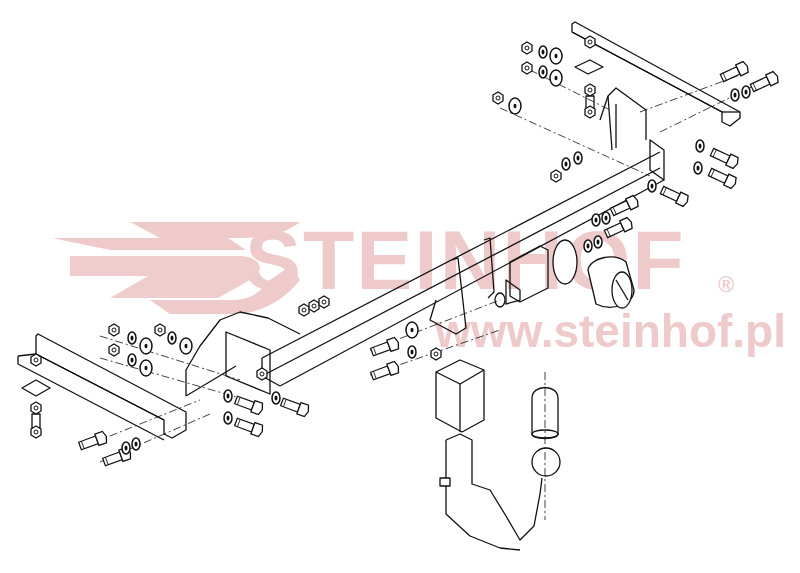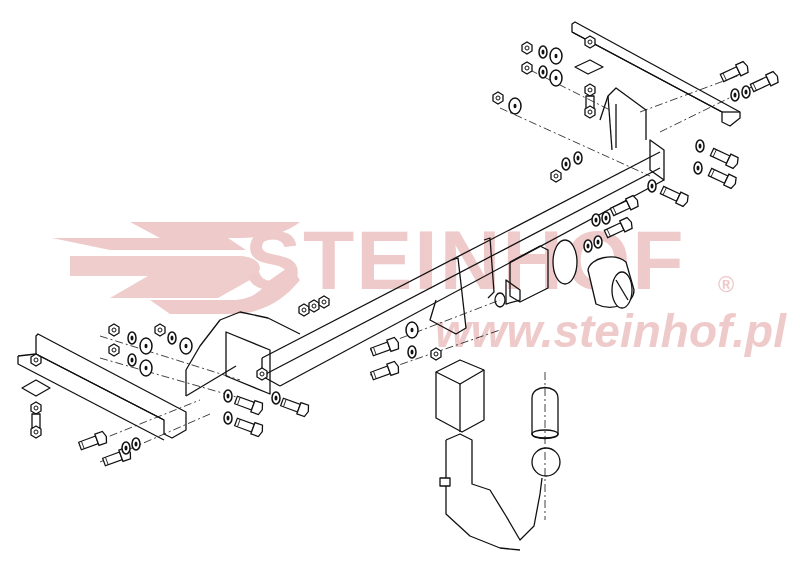--- a/index.html
+++ b/index.html
@@ -1,21 +1,21 @@
 <!DOCTYPE html>
 <html><head>
 <meta charset="utf-8">
 <style>
   html,body{margin:0;padding:0;background:#fff;}
   #stage{position:relative;width:800px;height:573px;overflow:hidden;background:#ffffff;font-family:"Liberation Sans",sans-serif;}
   svg{position:absolute;left:0;top:0;}
   .wm-text{position:absolute;font-family:"Liberation Sans",sans-serif;font-weight:bold;}
   #wm-brand{left:245px;top:212px;font-size:84px;letter-spacing:2px;}
   #wm-reg{left:718px;top:272px;font-size:22px;}
-  #wm-url{left:435px;top:304px;font-size:46px;letter-spacing:0px;font-style:italic;}
+  #wm-url{left:435px;top:304px;font-size:46px;letter-spacing:0px;}
 </style>
 </head>
 <body>
 
 <div id="stage">
 
   <svg width="800" height="573">
     <g fill="#efcaca">
       <path d="M52,238 L228,238 L246,250 L110,250 Z"></path>
       <path d="M70,256 L238,256 C260,256 268,270 250,280 L218,298 L110,298 L148,276 L70,276 Z" opacity="0.95"></path>

